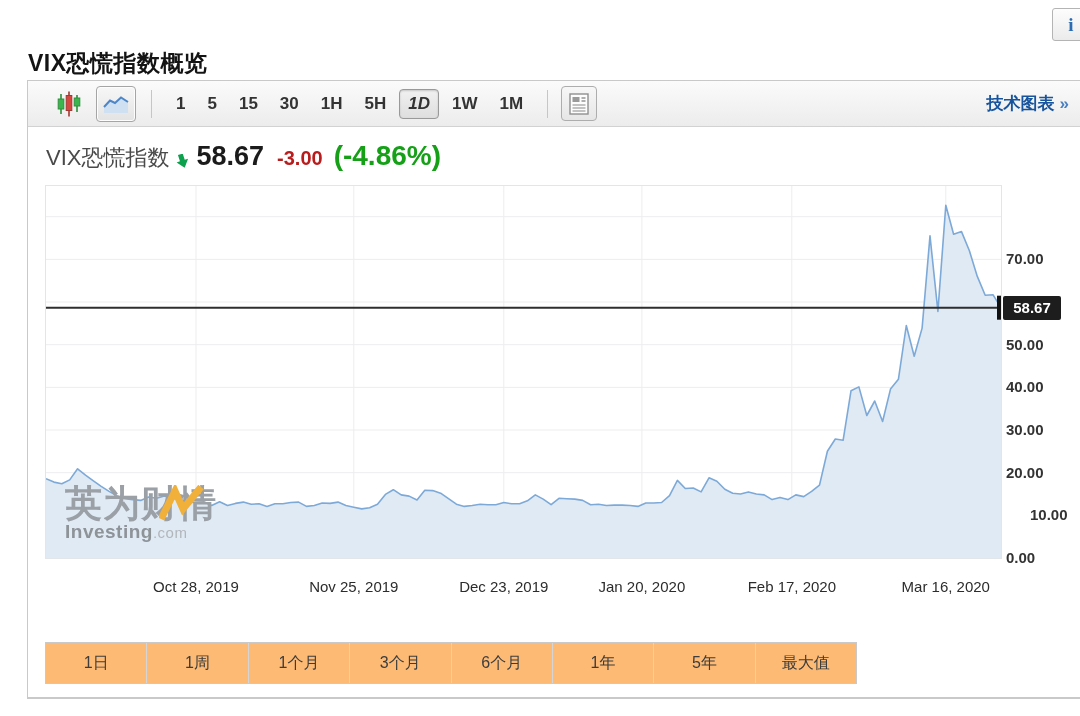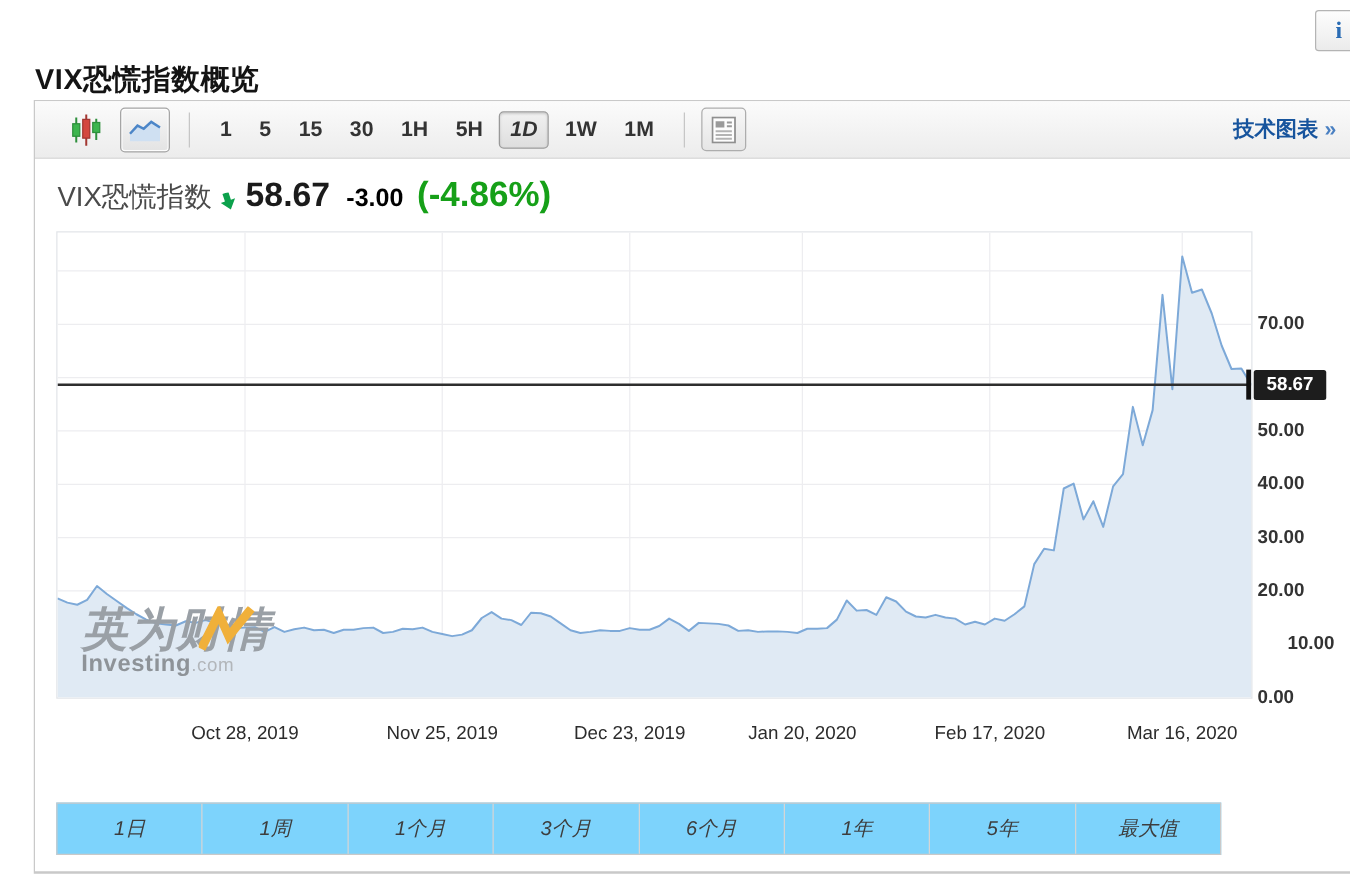--- a/index.html
+++ b/index.html
@@ -36,34 +36,34 @@
   #quote-row{position:absolute;left:18px;top:59px;display:flex;align-items:baseline;height:36px;}
   #quote-name{font-size:22px;color:#4a4a4a;}
   #quote-arrow{align-self:center;margin:6px 7px 0 7px;}
   #quote-last{font-size:27px;font-weight:bold;color:#1b1b1b;}
   #quote-change{font-size:20px;font-weight:bold;margin-left:13px;}
   #quote-pct{font-size:28px;font-weight:bold;margin-left:11px;}
   
   #plot{position:absolute;left:18px;top:105px;width:955px;height:372px;background:#fff;
     box-shadow:0 0 0 1px #e2e5e9;}
   #watermark{position:absolute;left:37px;top:404px;z-index:3;line-height:1;}
-  #wm-cn{position:relative;font-size:37px;font-weight:bold;color:#9aa0a6;letter-spacing:1px;font-style:italic;}
+  #wm-cn{position:relative;font-size:37px;font-weight:bold;color:#9aa0a6;letter-spacing:1px;}
   #wm-bolt{position:absolute;left:94px;top:0px;z-index:2;}
   #wm-en{margin-top:0px;font-size:19px;font-weight:bold;color:#8e9398;letter-spacing:.5px;}
   #wm-en .tld{font-size:15px;font-weight:normal;color:#b2b6ba;}
   
   #y-labels{position:absolute;left:978px;top:105px;width:76px;height:372px;}
   .y-tick{position:absolute;left:0;font-size:15px;font-weight:bold;color:#333;}
   #price-badge{position:absolute;left:975px;width:58px;height:24px;background:#1d1d1d;color:#fff;
     font-size:15px;font-weight:bold;text-align:center;line-height:24px;border-radius:2px;z-index:4;}
   #x-labels{position:absolute;left:18px;top:497px;width:955px;height:20px;}
   .x-tick{position:absolute;width:130px;text-align:center;font-size:15px;color:#2c2c2c;}
   
-  #periods{position:absolute;left:17px;top:561px;width:932px;height:42px;border:1px solid #c9c9c9;
-    display:flex;box-sizing:border-box;background:#7dd3fc;font-style:italic;}
+  #periods{position:absolute;left:17px;top:561px;width:812px;height:42px;border:1px solid #c9c9c9;
+    display:flex;box-sizing:border-box;background:#fdba74;}
   .period-cell{flex:1;display:flex;align-items:center;justify-content:center;font-size:16px;color:#3d3d3d;
     border-left:1px solid #d5d5d5;cursor:pointer;}
   .period-cell:first-child{border-left:none;}
 </style>
 </head>
 <body>
 
 <div id="page-title">VIX恐慌指数概览</div>
 
 <div id="info-btn">
@@ -115,21 +115,21 @@
       <span>技术图表</span><span class="chev">»</span>
     </div>
   </div>
 
   <div id="quote-row">
     <span id="quote-name">VIX恐慌指数</span>
     <svg id="quote-arrow" width="13" height="14" viewBox="0 0 13 14">
       <path d="M6.5 14 L0.5 6.5 L4 6.5 L4 0 L9 0 L9 6.5 L12.5 6.5 Z" fill="#0ca14c" transform="rotate(-18 6.5 7)"></path>
     </svg>
     <span id="quote-last">58.67</span>
-    <span id="quote-change" style="color: #000000; text-align: center;">-3.00</span>
+    <span id="quote-change" style="color: #b91c1c; text-align: center;">-3.00</span>
     <span id="quote-pct" style="color: rgb(22, 160, 24);">(-4.86%)</span>
   </div>
 
   <div id="plot">
     <svg id="chart-svg" width="955" height="372" viewBox="0 0 955 372">
         <line x1="0" y1="329.3" x2="955" y2="329.3" stroke="#ededf0" stroke-width="1"></line>
         <line x1="0" y1="286.7" x2="955" y2="286.7" stroke="#ededf0" stroke-width="1"></line>
         <line x1="0" y1="244.0" x2="955" y2="244.0" stroke="#ededf0" stroke-width="1"></line>
         <line x1="0" y1="201.4" x2="955" y2="201.4" stroke="#ededf0" stroke-width="1"></line>
         <line x1="0" y1="158.7" x2="955" y2="158.7" stroke="#ededf0" stroke-width="1"></line>

